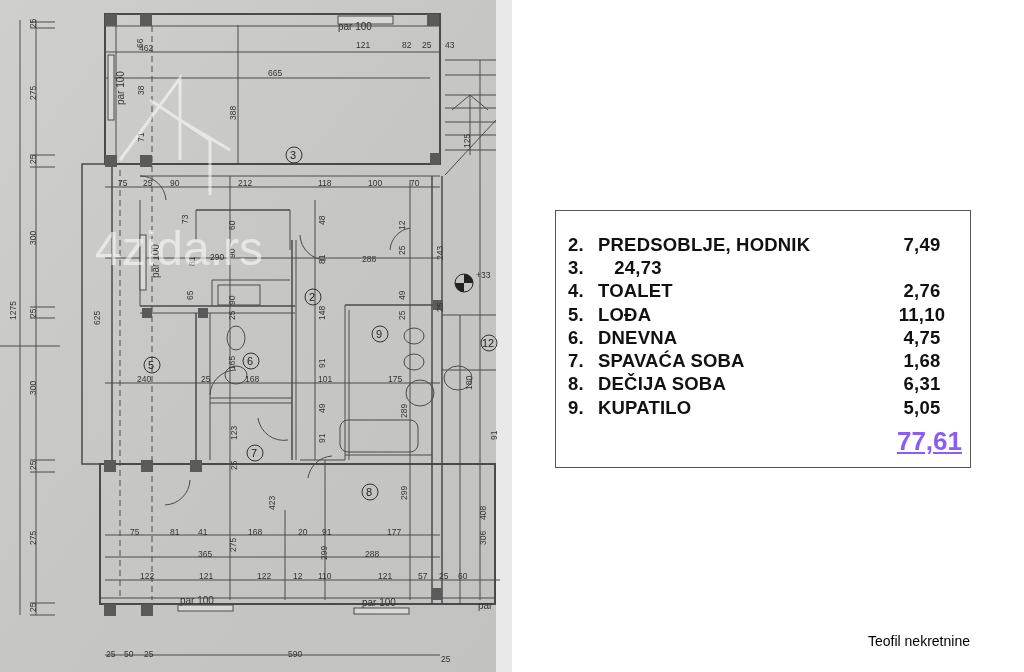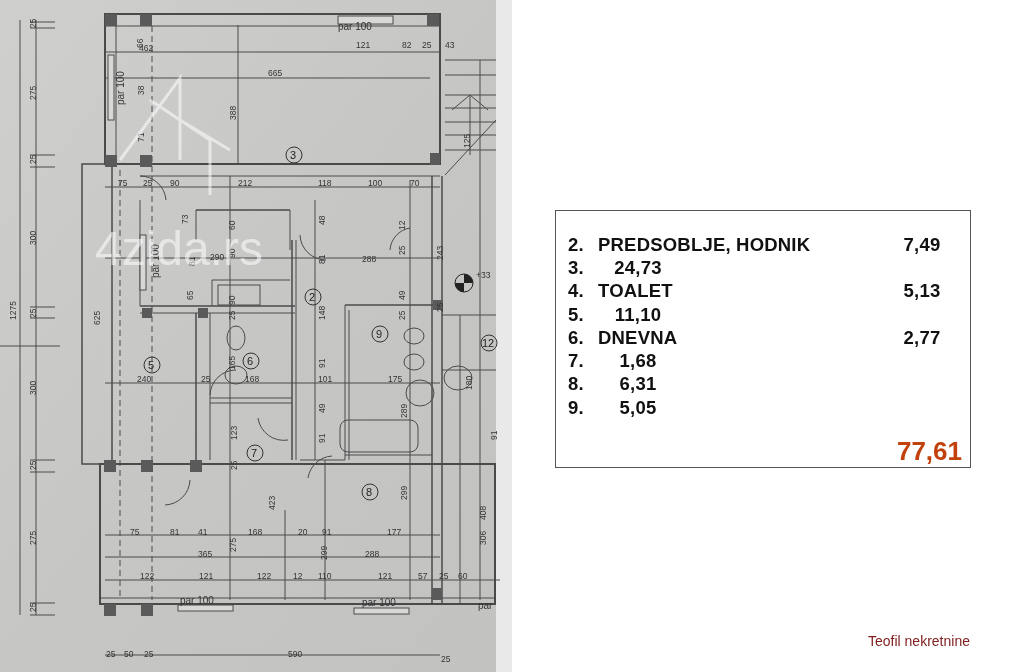--- a/index.html
+++ b/index.html
@@ -9,22 +9,22 @@
   .dim{font-family:"Liberation Sans",sans-serif;font-size:8.5px;fill:#333;}
   .dimv{font-family:"Liberation Sans",sans-serif;font-size:8.5px;fill:#333;}
   .roomnum{font-family:"Liberation Sans",sans-serif;font-size:11px;fill:#222;}
   .par{font-family:"Liberation Sans",sans-serif;font-size:10px;fill:#333;}
   .legend{position:absolute;left:555px;top:210px;width:416px;height:258px;border:1.5px solid #555;box-sizing:border-box;background:#fff;}
   .legend .rows{position:absolute;left:12px;top:22px;width:394px;}
   .legend .row{display:flex;height:23.3px;align-items:center;font-weight:bold;font-size:18.5px;color:#111;letter-spacing:0.2px;}
   .legend .row .num{width:30px;}
   .legend .row .name{flex:1;white-space:nowrap;}
   .legend .row .area{width:80px;text-align:center;}
-  .legend .total{position:absolute;right:8px;bottom:0;font-weight:bold;font-size:26px;color:#c2410c;}
-  .credit{position:absolute;left:868px;top:633px;font-size:14px;color:#7f1d1d;}
+  .legend .total{position:absolute;right:8px;bottom:10px;font-weight:bold;font-size:26px;color:#8b5cf6;text-decoration:underline;}
+  .credit{position:absolute;left:868px;top:633px;font-size:14px;color:#000000;}
 </style>
 </head>
 <body>
 
 <div class="plan">
   <svg width="512" height="672" viewBox="0 0 512 672">
 
     <defs>
       <linearGradient id="paper" x1="0" y1="0" x2="1" y2="1">
         <stop offset="0" stop-color="#cfd0ce"></stop>
@@ -318,40 +318,44 @@
       <span class="name">PREDSOBLJE, HODNIK</span>
       <span class="area">7,49</span>
     </div>
     <div class="row">
       <span class="num">3.</span>
       <span class="area">24,73</span>
     </div>
     <div class="row">
       <span class="num">4.</span>
       <span class="name">TOALET</span>
-      <span class="area">5,13</span>
+      <span class="area">2,76</span>
     </div>
     <div class="row">
       <span class="num">5.</span>
+      <span class="name">LOĐA</span>
       <span class="area">11,10</span>
     </div>
     <div class="row">
       <span class="num">6.</span>
       <span class="name">DNEVNA</span>
-      <span class="area">2,77</span>
+      <span class="area">4,75</span>
     </div>
     <div class="row">
       <span class="num">7.</span>
+      <span class="name">SPAVAĆA SOBA</span>
       <span class="area">1,68</span>
     </div>
     <div class="row">
       <span class="num">8.</span>
+      <span class="name">DEČIJA SOBA</span>
       <span class="area">6,31</span>
     </div>
     <div class="row">
       <span class="num">9.</span>
+      <span class="name">KUPATILO</span>
       <span class="area">5,05</span>
     </div>
   </div>
   <div class="total">77,61</div>
 </div>
 
 <div class="credit">Teofil nekretnine</div>
 
 </body></html>

